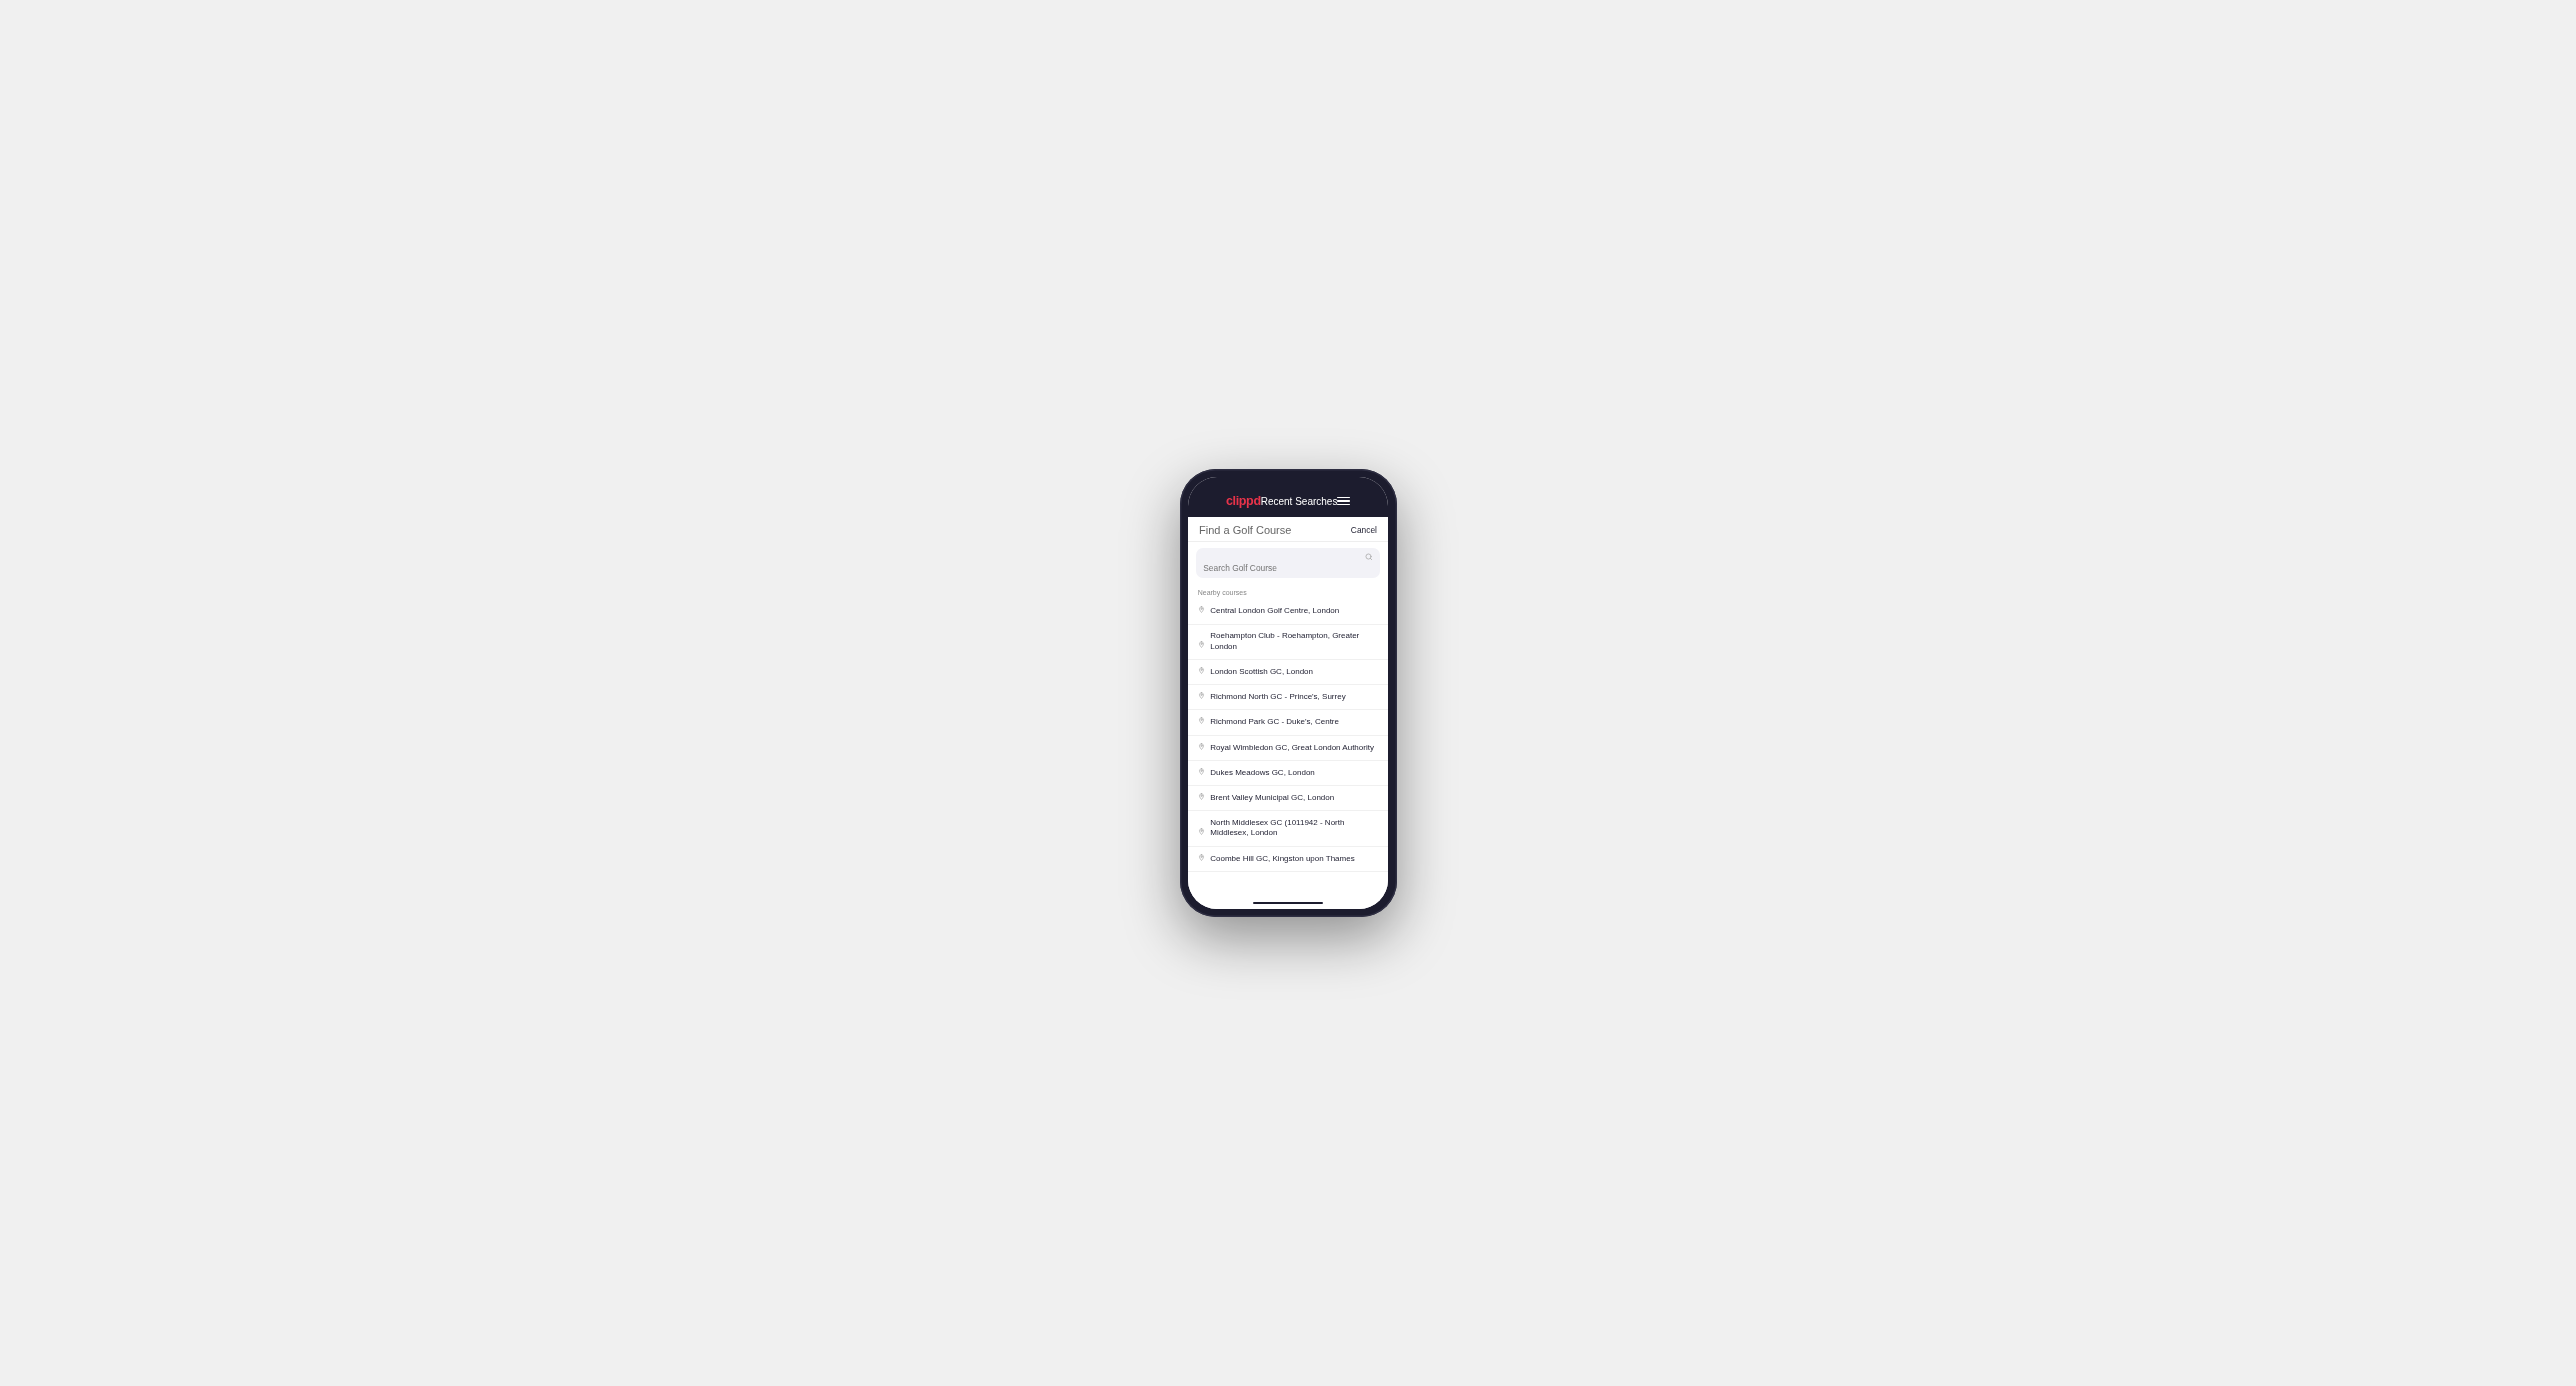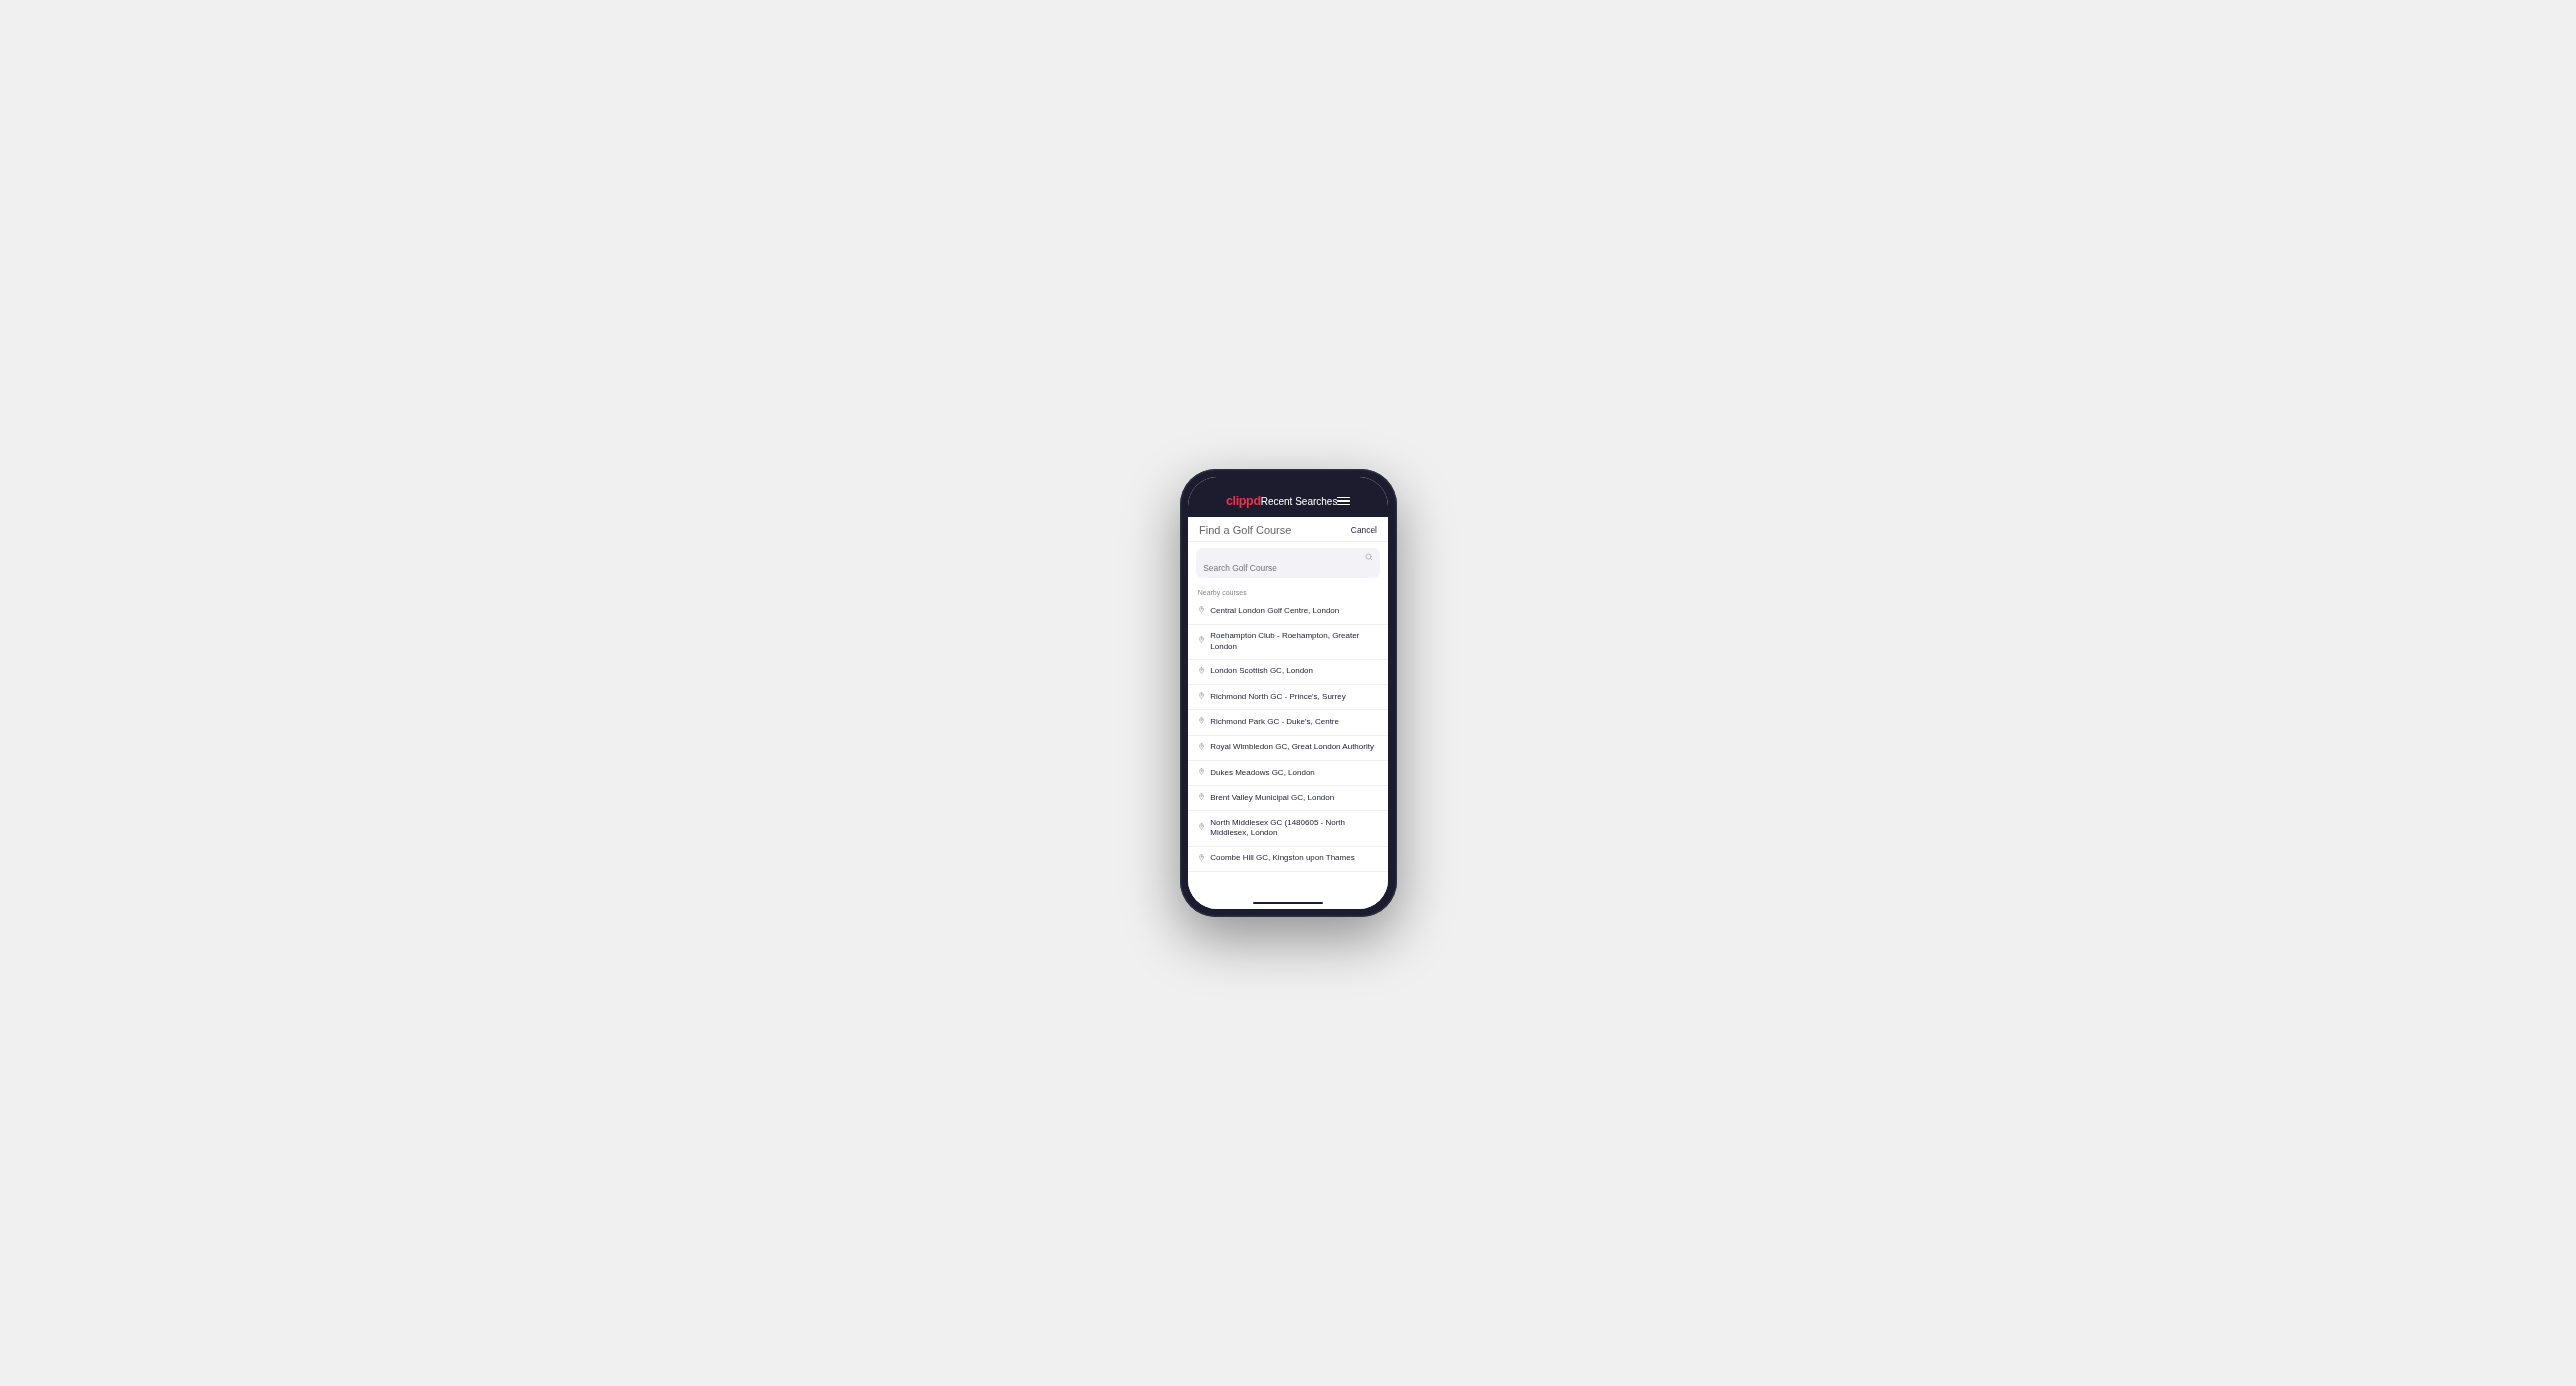--- a/index.html
+++ b/index.html
@@ -160,21 +160,21 @@
       padding: 5.6px 9.8px 2.8px 9.8px;
       font-weight: 500;
     }
 
     .course-list {
       list-style: none;
     }
 
     .course-item {
       display: flex;
-      align-items: center;
+      align-items: flex-end;
       padding: 6.3px 9.8px;
       border-bottom: 0.7px solid #f0f0f0;
       cursor: pointer;
       gap: 5.6px;
     }
 
     .pin-icon {
       flex-shrink: 0;
       margin-top: 0.7px;
       color: #999;
@@ -305,21 +305,21 @@
       <path d="M12 2C8.13 2 5 5.13 5 9c0 5.25 7 13 7 13s7-7.75 7-13c0-3.87-3.13-7-7-7z"></path>
       <circle cx="12" cy="9" r="2.5"></circle>
     </svg></span>
               <span class="course-name">Brent Valley Municipal GC, London</span>
             </li>
             <li class="course-item">
               <span class="pin-icon"><svg width="7" height="9" viewBox="0 0 24 30" fill="none" stroke="#999" stroke-width="2" stroke-linecap="round" stroke-linejoin="round">
       <path d="M12 2C8.13 2 5 5.13 5 9c0 5.25 7 13 7 13s7-7.75 7-13c0-3.87-3.13-7-7-7z"></path>
       <circle cx="12" cy="9" r="2.5"></circle>
     </svg></span>
-              <span class="course-name">North Middlesex GC (1480605 - North Middlesex, London</span>
+              <span class="course-name">North Middlesex GC (1011942 - North Middlesex, London</span>
             </li>
             <li class="course-item">
               <span class="pin-icon"><svg width="7" height="9" viewBox="0 0 24 30" fill="none" stroke="#999" stroke-width="2" stroke-linecap="round" stroke-linejoin="round">
       <path d="M12 2C8.13 2 5 5.13 5 9c0 5.25 7 13 7 13s7-7.75 7-13c0-3.87-3.13-7-7-7z"></path>
       <circle cx="12" cy="9" r="2.5"></circle>
     </svg></span>
               <span class="course-name">Coombe Hill GC, Kingston upon Thames</span>
             </li>
           </ul>
       </div>

